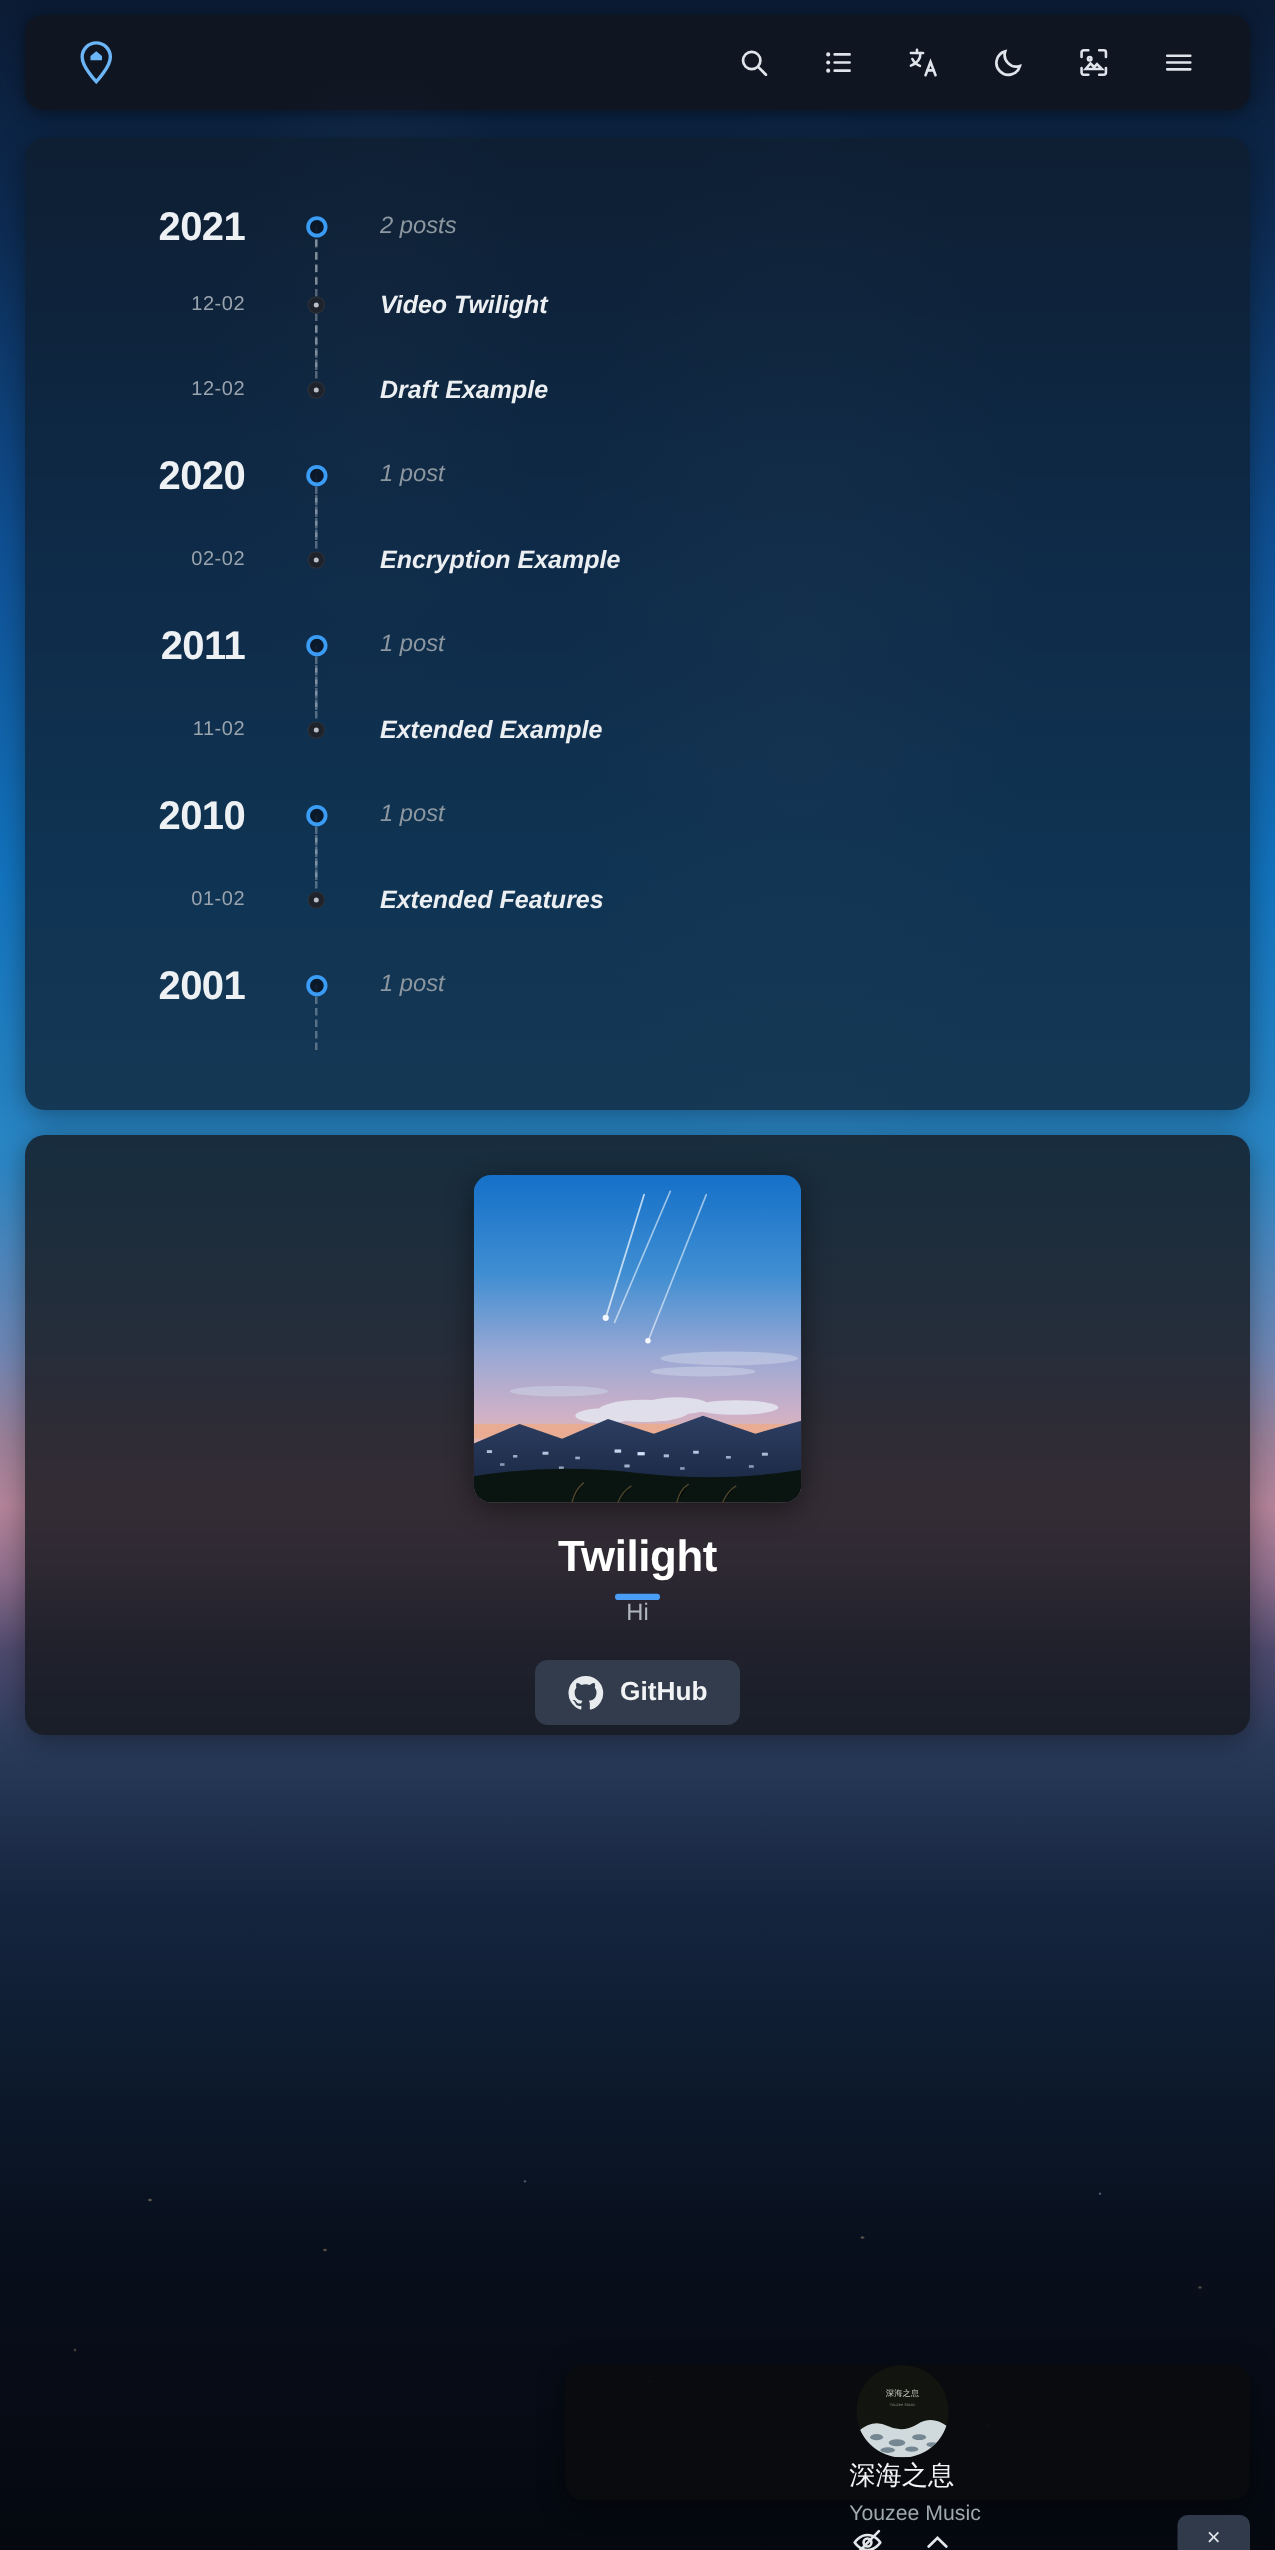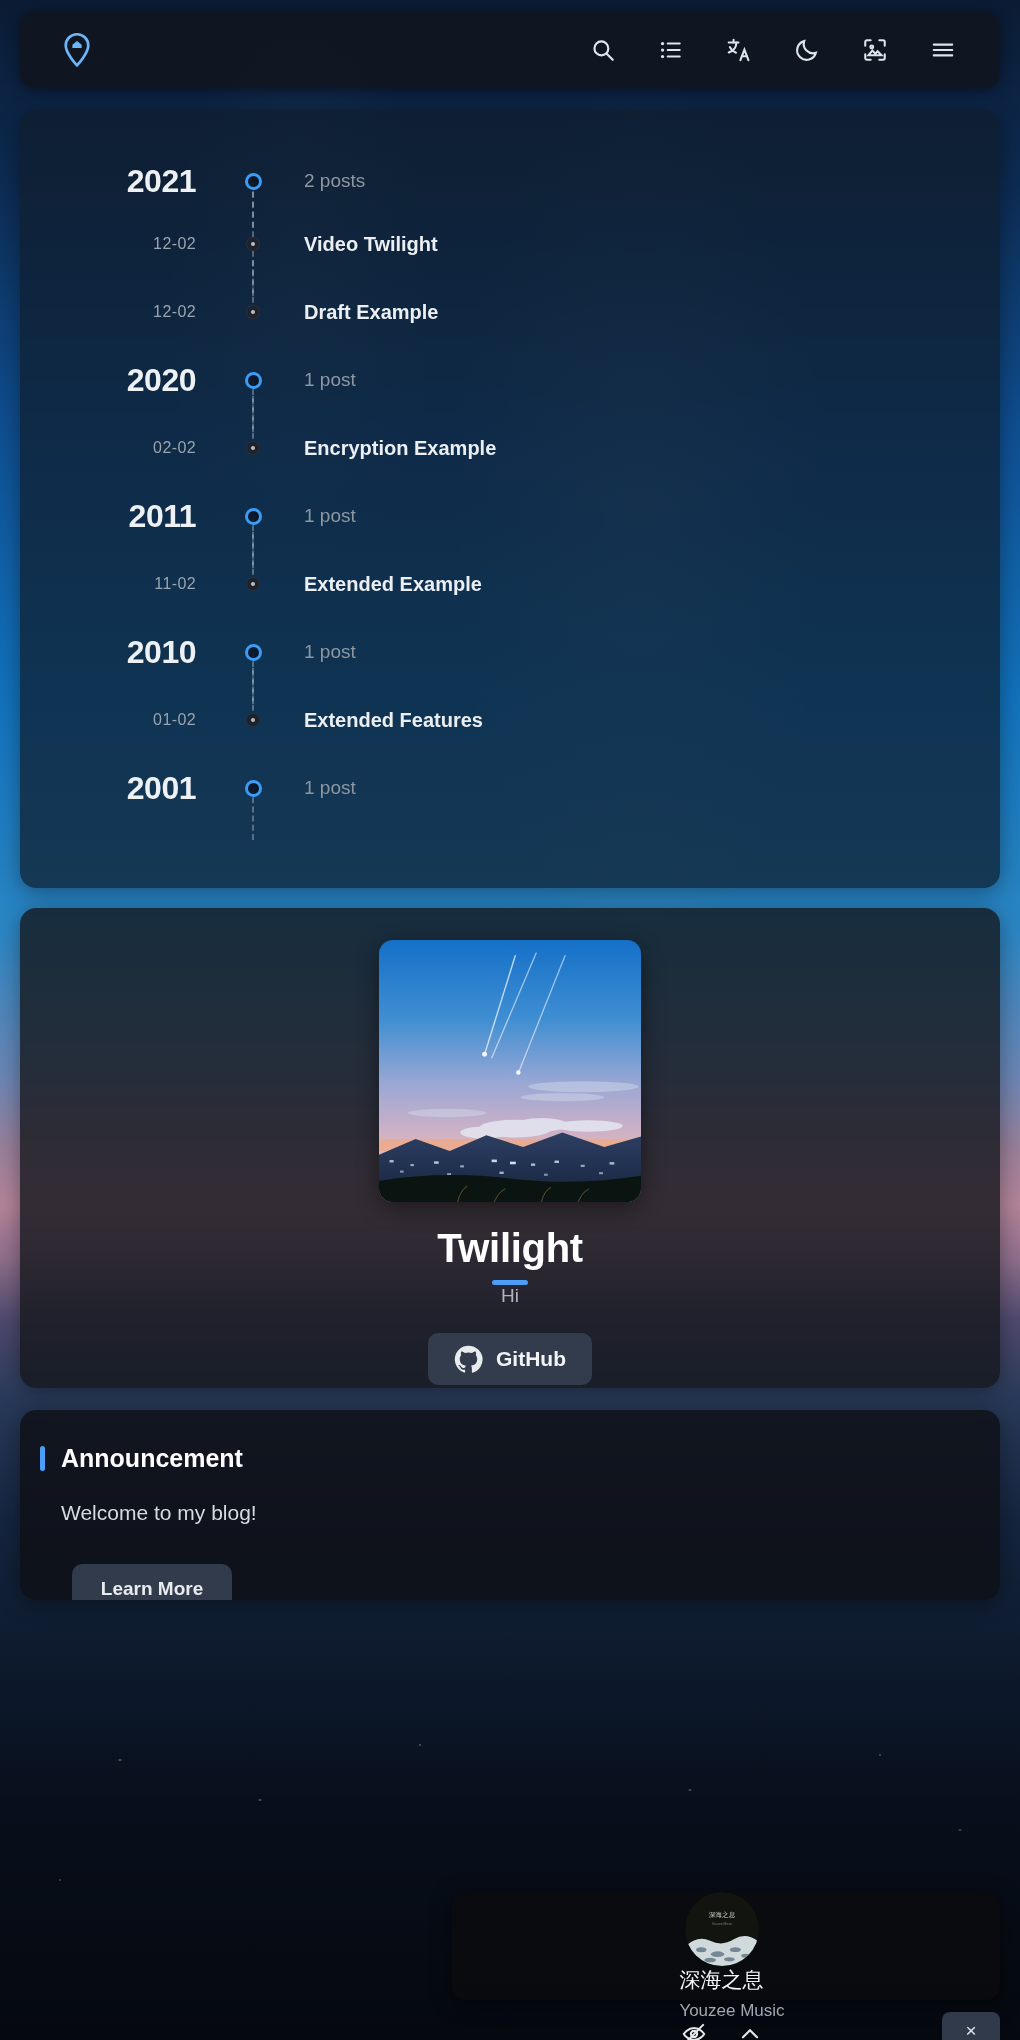--- a/index.html
+++ b/index.html
@@ -142,21 +142,21 @@
     display: flex; align-items: center; justify-content: center;
     position: relative;
     z-index: 2;
   }
   .dot-post::after {
     content: "";
     width: 4px; height: 4px;
     border-radius: 50%;
     background: #b9c0c8;
   }
-  .tl-right { padding-left: 28px; }
+  .tl-right { padding-left: 28px; font-style: italic; }
   .tl-count {
     font-size: 19px;
     color: #8d979f;
   }
   .tl-title {
     font-size: 20px;
     font-weight: 700;
     color: #eceff2;
     cursor: pointer;
   }
@@ -186,21 +186,21 @@
   .avatar {
     width: 262px;
     height: 262px;
     border-radius: 14px;
     overflow: hidden;
     box-shadow: 0 6px 22px rgba(0,0,0,.45);
   }
   .avatar svg { display: block; width: 100%; height: 100%; }
   .profile-name {
     margin-top: 24px;
-    font-size: 40px;
+    font-size: 35px;
     font-weight: 700;
     color: #ffffff;
     letter-spacing: -.3px;
   }
   .name-underline {
     margin-top: 9px;
     width: 36px;
     height: 5px;
     border-radius: 3px;
     background: #4b9ef7;
@@ -574,28 +574,20 @@
     <button class="github-btn">
       <span>
         <svg viewBox="0 0 24 24" fill="currentColor">
           <path d="M12 .6a11.4 11.4 0 0 0-3.6 22.2c.57.1.78-.25.78-.5v-1.9c-3.18.7-3.85-1.5-3.85-1.5-.52-1.33-1.27-1.68-1.27-1.68-1.04-.71.08-.7.08-.7 1.15.09 1.75 1.18 1.75 1.18 1.02 1.75 2.68 1.24 3.33.95.1-.74.4-1.25.72-1.54-2.54-.29-5.2-1.27-5.2-5.65 0-1.25.44-2.27 1.17-3.07-.12-.29-.51-1.45.11-3.02 0 0 .95-.3 3.12 1.17a10.8 10.8 0 0 1 5.68 0c2.16-1.47 3.11-1.17 3.11-1.17.62 1.57.23 2.73.12 3.02.73.8 1.17 1.82 1.17 3.07 0 4.39-2.67 5.36-5.22 5.64.41.36.78 1.06.78 2.14v3.17c0 .26.2.61.79.5A11.4 11.4 0 0 0 12 .6z"></path>
         </svg>
       </span>
       <span>GitHub</span>
     </button>
   </div>
 
-  <div class="card announce-card">
-    <div class="announce-head">
-      <span class="announce-bar"></span>
-      <span class="announce-title">Announcement</span>
-    </div>
-    <div class="announce-text">Welcome to my blog!</div>
-    <button class="learn-more">Learn More</button>
-  </div>
 
 </div>
 
 <div class="music-player">
   <div class="album">
     <svg viewBox="0 0 100 100">
       <circle cx="50" cy="50" r="50" fill="#12140f"></circle>
       <text x="50" y="34" text-anchor="middle" fill="#cfd3c8" font-size="9" font-family="'Liberation Serif', serif">深海之息</text>
       <text x="50" y="44" text-anchor="middle" fill="#7c8176" font-size="4.5" font-family="'Liberation Sans', sans-serif">Youzee Music</text>
       <path d="M2 72 Q18 58 34 66 Q50 74 66 64 Q82 54 98 66 L98 100 L2 100 Z" fill="#e6eef2" opacity=".9"></path>

